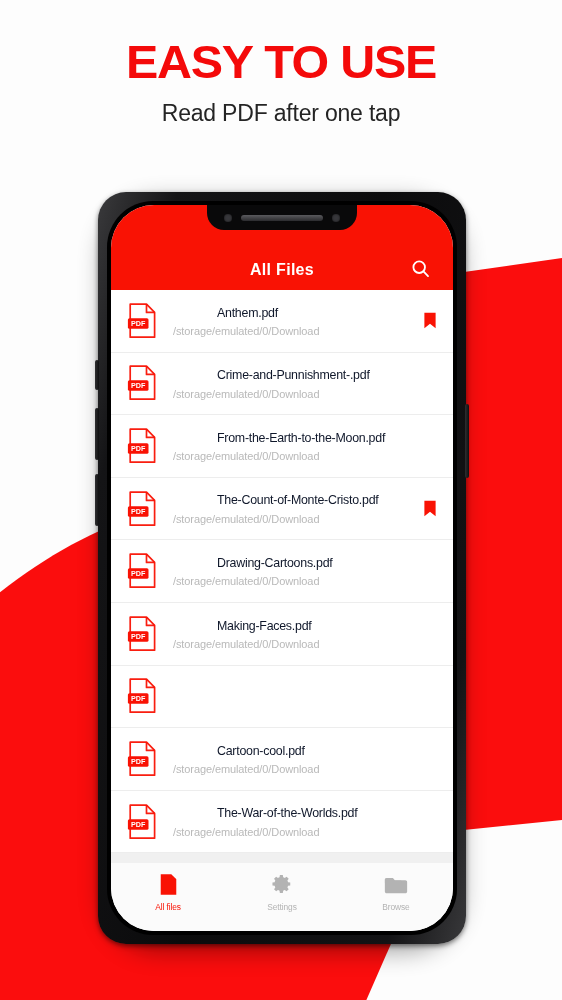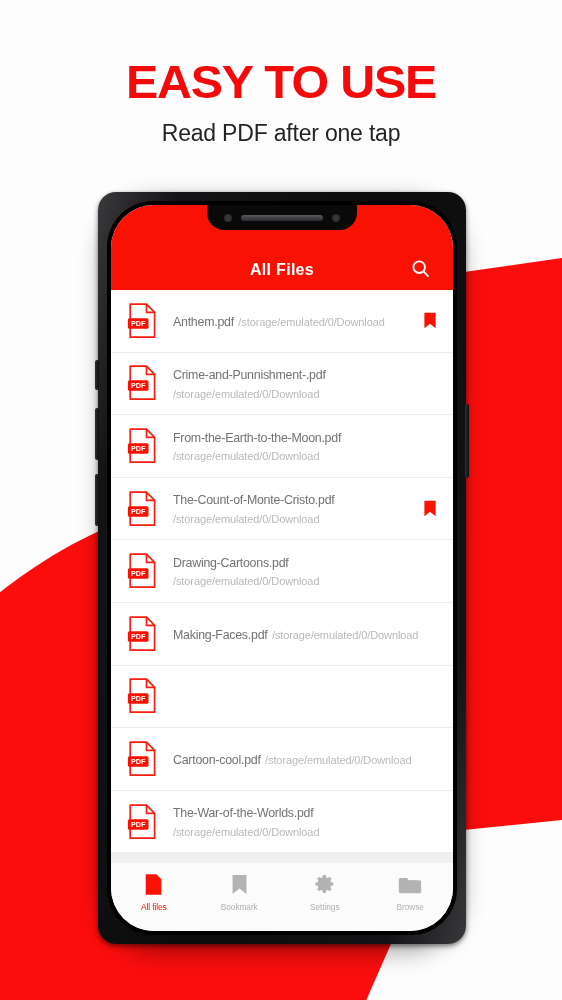--- a/index.html
+++ b/index.html
@@ -9,40 +9,40 @@
     font-family:"Liberation Sans","DejaVu Sans",sans-serif;
     -webkit-font-smoothing:antialiased;
   }
   .stage{position:absolute;inset:0;overflow:hidden;background:#fdfdfd;}
 
   
   .bg-shapes{position:absolute;inset:0;z-index:0;}
   .bg-shapes svg{position:absolute;inset:0;}
 
   
-  .headline-wrap{position:absolute;left:0;right:0;top:38px;z-index:4;text-align:center;margin-top:20px;}
+  .headline-wrap{position:absolute;left:0;right:0;top:38px;z-index:4;text-align:center;}
   .headline{
     font-size:47px;line-height:1.02;font-weight:bold;letter-spacing:-1.2px;
     color:#f40a0a;margin:0;font-family:"Liberation Sans","DejaVu Sans",sans-serif;
     transform:scaleX(1.03);
   }
   .subhead{
     margin:14px 0 0 0;font-size:23px;color:#242424;font-weight:400;letter-spacing:-0.2px;
   }
 
   
   .phone{
     position:absolute;left:98px;top:192px;width:368px;height:758px;z-index:3;
   }
   .phone-shadow{
     position:absolute;left:6px;top:10px;width:356px;height:748px;border-radius:54px;
     background:#000;filter:blur(13px);opacity:.40;
   }
   .phone-frame{
-    position:absolute;left:0;top:0;width:368px;height:752px;border-radius:18px;
+    position:absolute;left:0;top:0;width:368px;height:752px;border-radius:28px;
     background:linear-gradient(105deg,#3a3a3c 0%,#141416 14%,#0b0b0c 50%,#131315 86%,#39393b 100%);
     box-shadow:0 2px 5px rgba(0,0,0,.5);
   }
   .phone-inner{
     position:absolute;left:9px;top:9px;width:350px;height:734px;border-radius:46px;
     background:#000;overflow:hidden;
   }
   .screen{
     position:absolute;left:4px;top:4px;width:342px;height:726px;border-radius:43px;
     background:#fff;overflow:hidden;display:flex;flex-direction:column;
@@ -75,22 +75,22 @@
 
   
   .filelist{flex:1 1 auto;background:#fff;overflow:hidden;}
   .file-row{
     display:flex;align-items:center;height:62.6px;padding:0 14px 0 16px;
     border-bottom:1px solid #ededed;box-sizing:border-box;background:#fff;
   }
   .file-icon{flex:0 0 31px;width:31px;height:36px;margin-right:15px;}
   .file-meta{flex:1 1 auto;min-width:0;}
   .file-name{
-    font-size:12.4px;color:#737373;letter-spacing:-0.25px;white-space:nowrap;
-    overflow:hidden;text-overflow:ellipsis;line-height:1.25;
+    font-size:12.4px;color:#0f172a;letter-spacing:-0.25px;white-space:nowrap;
+    overflow:hidden;text-overflow:ellipsis;line-height:1.25;margin-left:44px;
   }
   .file-path{
     font-size:11px;color:#b9b9b9;margin-top:11px;letter-spacing:-0.1px;white-space:nowrap;
     overflow:hidden;text-overflow:ellipsis;
   }
   .bm-slot{flex:0 0 18px;width:18px;height:20px;display:flex;align-items:center;justify-content:center;}
 
   
   .navsep{flex:0 0 10px;height:10px;background:#f0f0f0;}
   .bottomnav{
@@ -278,28 +278,20 @@
                 <span class="nav-icon">
                   <svg viewBox="0 0 22 26" width="19" height="23">
     <path d="M2 1 H14 L20 7 V25 H2 Z" fill="#f91204"></path>
     <path d="M14 1 V7 H20" fill="#f91204" opacity="0.72"></path>
   </svg>
                 </span>
      <span class="nav-label">All files</span>
               </div>
               <div class="nav-item">
                 <span class="nav-icon">
-                  <svg viewBox="0 0 16 20" width="17" height="21">
-    <path d="M1.4 0.9 H14.6 V19.1 L8 13.9 L1.4 19.1 Z" fill="#b3b3b3"></path>
-  </svg>
-                </span>
-     <span class="nav-label">Bookmark</span>
-              </div>
-              <div class="nav-item">
-                <span class="nav-icon">
                   <svg viewBox="0 0 24 24" width="22" height="22">
     <path fill="#b3b3b3" d="M12 8.2a3.8 3.8 0 1 0 0 7.6 3.8 3.8 0 0 0 0-7.6zm0 5.9a2.1 2.1 0 1 1 0-4.2 2.1 2.1 0 0 1 0 4.2z"></path>
     <path fill="#b3b3b3" d="M21 13.6v-3.2l-2.4-.4a6.9 6.9 0 0 0-.7-1.7l1.4-2-2.3-2.3-2 1.4a6.9 6.9 0 0 0-1.7-.7L12.9 2.3H9.7L9.3 4.7a6.9 6.9 0 0 0-1.7.7l-2-1.4L3.3 6.3l1.4 2a6.9 6.9 0 0 0-.7 1.7l-2.4.4v3.2l2.4.4c.16.6.4 1.17.7 1.7l-1.4 2 2.3 2.3 2-1.4c.53.3 1.1.54 1.7.7l.4 2.4h3.2l.4-2.4c.6-.16 1.17-.4 1.7-.7l2 1.4 2.3-2.3-1.4-2c.3-.53.54-1.1.7-1.7z"></path>
   </svg>
                 </span>
      <span class="nav-label">Settings</span>
               </div>
               <div class="nav-item">
                 <span class="nav-icon">
                   <svg viewBox="0 0 28 22" width="24" height="19">

